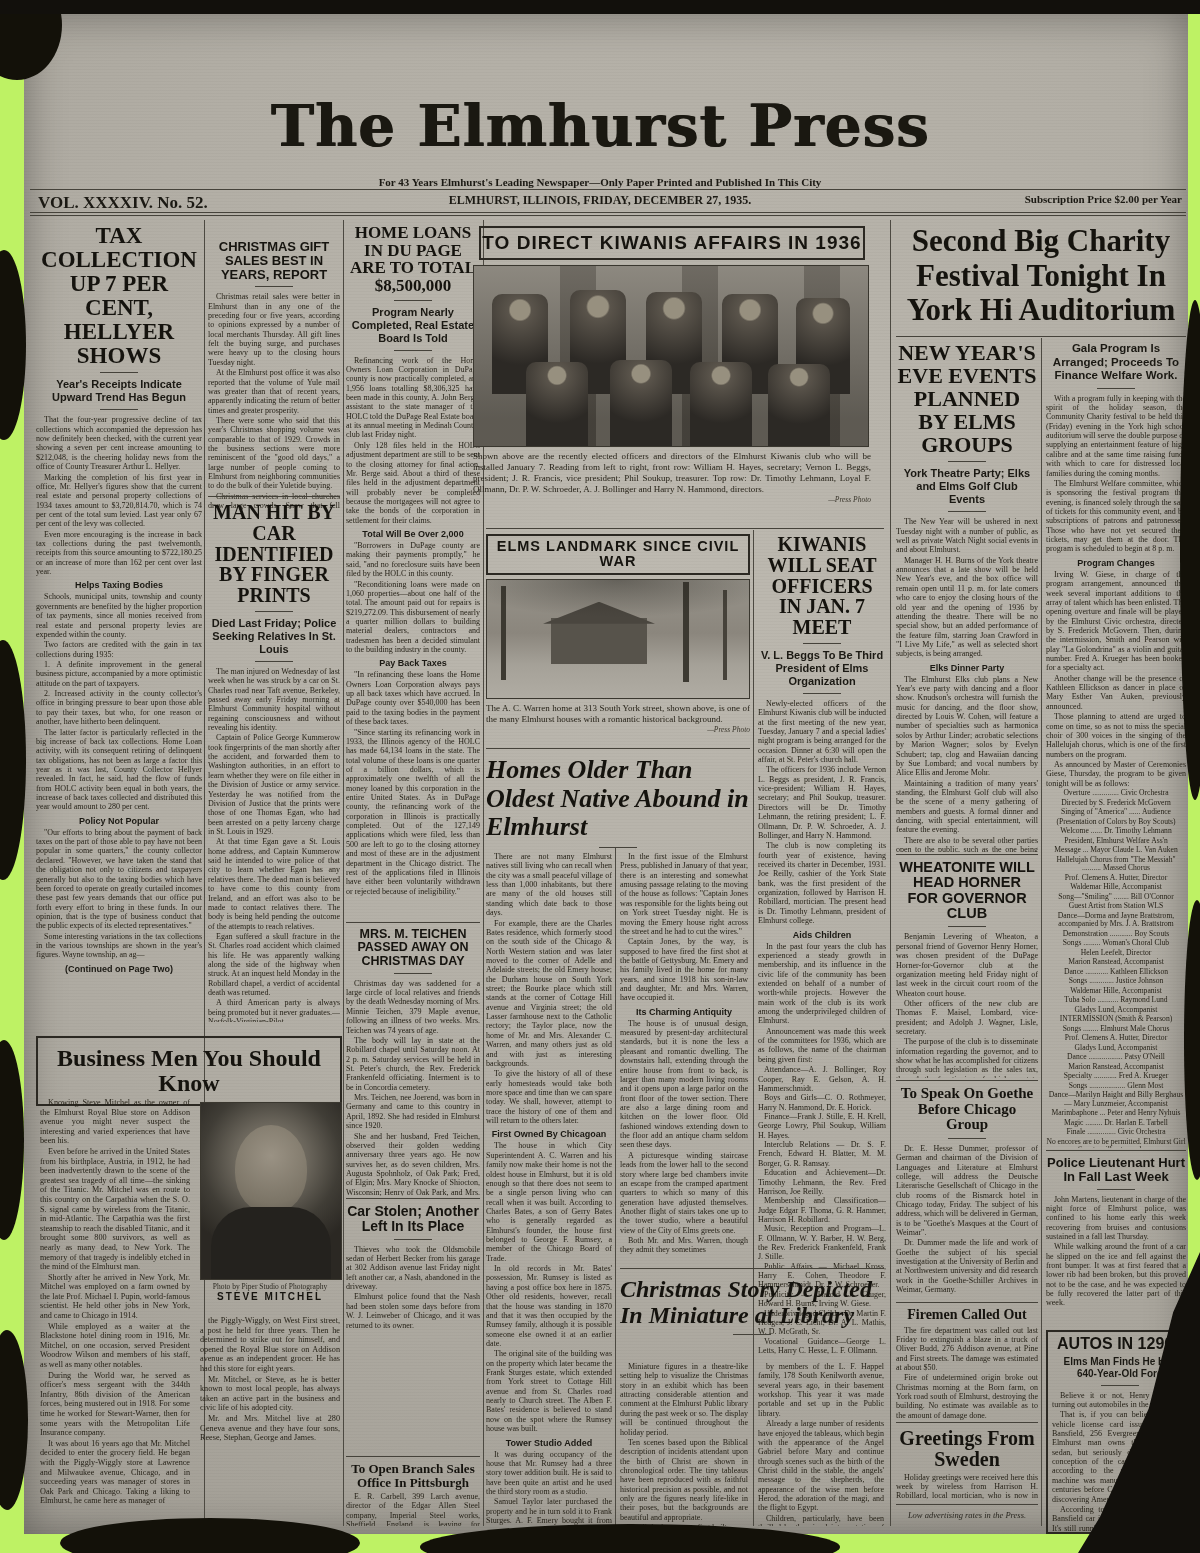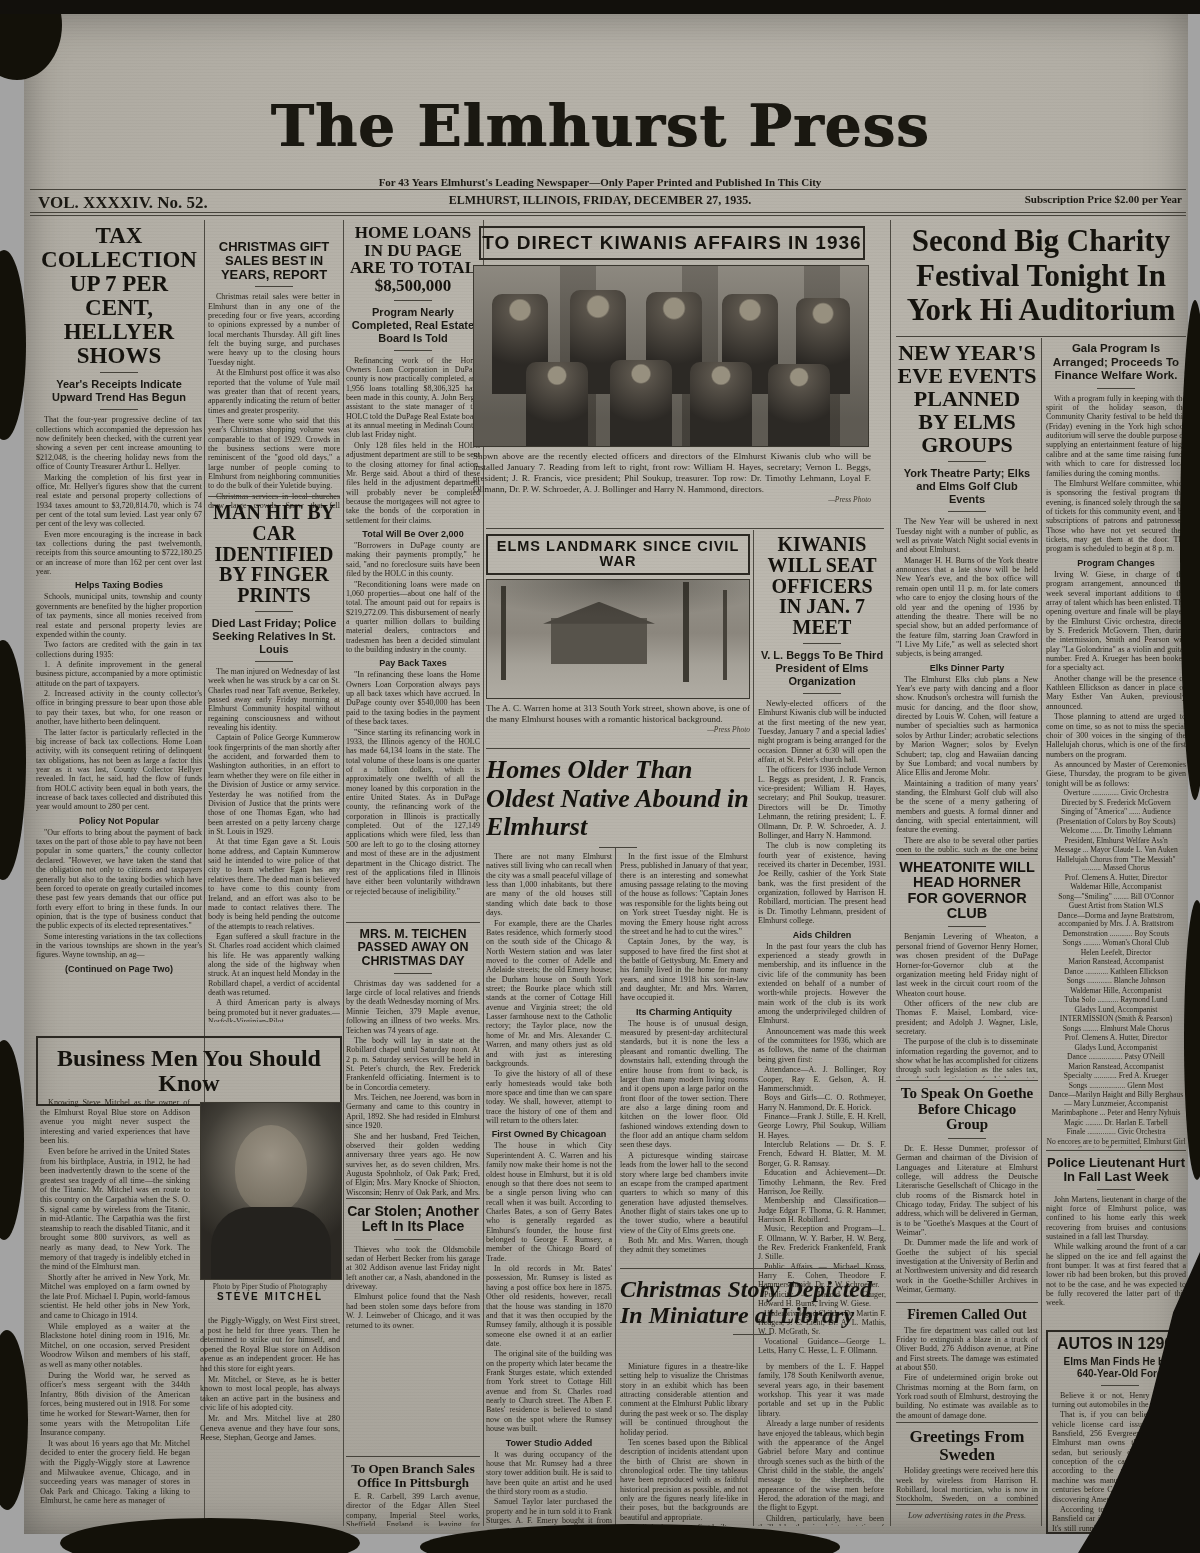--- a/index.html
+++ b/index.html
@@ -1,16 +1,16 @@
 <!DOCTYPE html>
 <html><head>
 <meta charset="utf-8">
 <style>
   html,body{margin:0;padding:0;background:#0e0d0b;}
-  .page{position:relative;width:1200px;height:1553px;background:#a3a3a3;overflow:hidden;
+  .page{position:relative;width:1200px;height:1553px;background:#bef264;overflow:hidden;
         font-family:"Liberation Serif",serif;}
   .paper{position:absolute;left:24px;top:14px;width:1164px;height:1520px;
          background:
            repeating-linear-gradient(0deg, rgba(0,0,0,.025) 0 1px, transparent 1px 3px),
            radial-gradient(120% 90% at 55% 35%, #bdb9b0 0%, #b2aea5 45%, #a5a198 78%, #918d84 100%);
          box-shadow:inset 0 0 40px rgba(0,0,0,.35);}
   .art{position:absolute;overflow:hidden;}
   .h-serif{font-family:"Liberation Serif",serif;font-weight:bold;text-align:center;color:#15130e;line-height:1.04;margin:0;}
   .h-sans{font-family:"Liberation Sans",sans-serif;font-weight:bold;text-align:center;color:#16140f;line-height:1.06;margin:0;}
   .h-ital{font-family:"Liberation Serif",serif;font-style:italic;font-weight:bold;text-align:left;color:#15130e;line-height:1.1;margin:0;}
@@ -325,21 +325,21 @@
   <div class="hrule" style="left:896px;top:1302px;width:142px;"></div>
   <section class="art" style="left:896px;top:1308px;width:142px;height:112px;">
     <h1 class="h-serif" style="font-size:14px;">Firemen Called Out</h1>
     <div class="body" style="margin-top:3px;">
         <p>The fire department was called out last Friday to extinguish a blaze in a truck of Oliver Budd, 276 Addison avenue, at Pine and First streets. The damage was estimated at about $50.</p>
         <p>Fire of undetermined origin broke out Christmas morning at the Born farm, on York road south of Elmhurst, destroying the building. No estimate was available as to the amount of damage done.</p>
       </div>
   </section>
   <div class="hrule" style="left:896px;top:1422px;width:142px;"></div>
   <section class="art" style="left:896px;top:1428px;width:142px;height:74px;">
-    <h1 class="h-serif" style="font-size:17px;">Greetings From Sweden</h1>
+    <h1 class="h-serif" style="font-size:20px;">Greetings From Sweden</h1>
     <div class="body" style="margin-top:3px;">
         <p>Holiday greetings were received here this week by wireless from Harrison H. Robillard, local mortician, who is now in Stockholm, Sweden, on a combined business and pleasure trip.</p>
       </div>
   </section>
   <div class="hrule" style="left:896px;top:1504px;width:142px;"></div>
   <div class="art" style="left:896px;top:1510px;width:142px;height:14px;font-size:8.5px;font-style:italic;text-align:center;color:#2a2720;">Low advertising rates in the Press.</div>
 
   <section class="art" style="left:1046px;top:342px;width:140px;height:806px;">
     <h2 class="deck" style="font-size:11.5px;">Gala Program Is Arranged; Proceeds To Finance Welfare Work.</h2>
     <div class="sep"></div>
@@ -366,21 +366,21 @@
         <p>Prof. Clemens A. Hutter, Director</p>
         <p>Waldemar Hille, Accompanist</p>
         <p>Song—"Smiling" ........ Bill O'Connor</p>
         <p>Guest Artist from Station WLS</p>
         <p>Dance—Dorma and Jayne Brattstrom, accompanied by Mrs. J. A. Brattstrom</p>
         <p>Demonstration ............ Boy Scouts</p>
         <p>Songs ......... Woman's Choral Club</p>
         <p>Helen Leefelt, Director</p>
         <p>Marion Ranstead, Accompanist</p>
         <p>Dance ............ Kathleen Ellickson</p>
-        <p>Songs ............. Blanche Johnson</p>
+        <p>Songs ............. Justice Johnson</p>
         <p>Waldemar Hille, Accompanist</p>
         <p>Tuba Solo ........... Raymond Lund</p>
         <p>Gladys Lund, Accompanist</p>
         <p>INTERMISSION (Smith &amp; Pearson)</p>
         <p>Songs ........ Elmhurst Male Chorus</p>
         <p>Prof. Clemens A. Hutter, Director</p>
         <p>Gladys Lund, Accompanist</p>
         <p>Dance .................. Patsy O'Neill</p>
         <p>Marion Ranstead, Accompanist</p>
         <p>Specialty ............ Fred A. Krueger</p>

